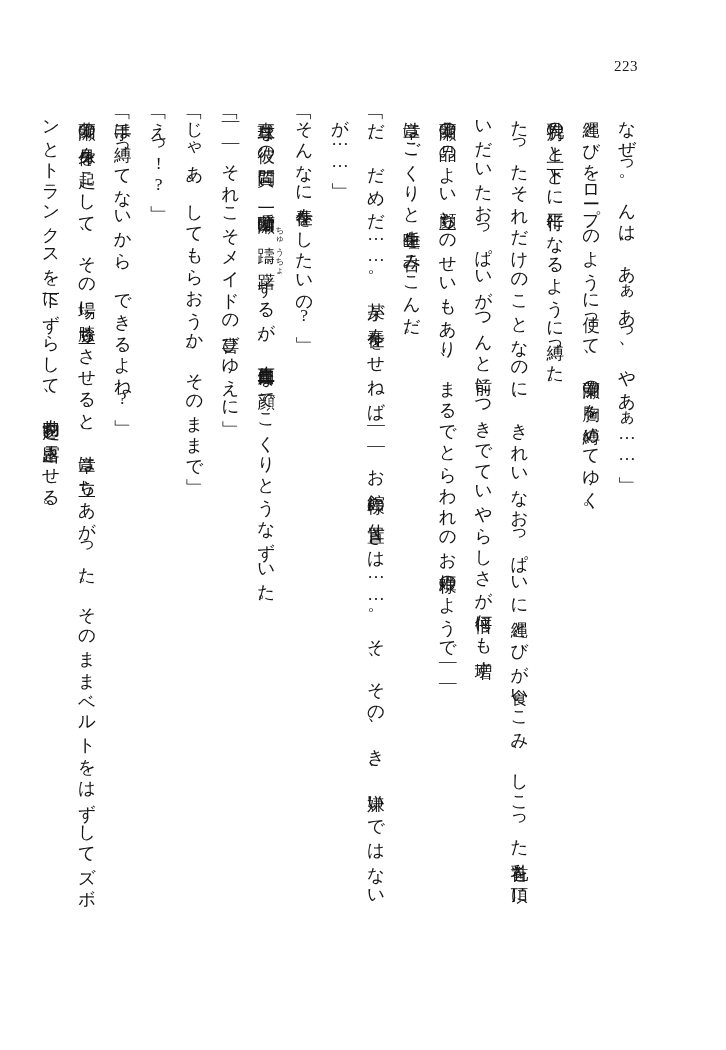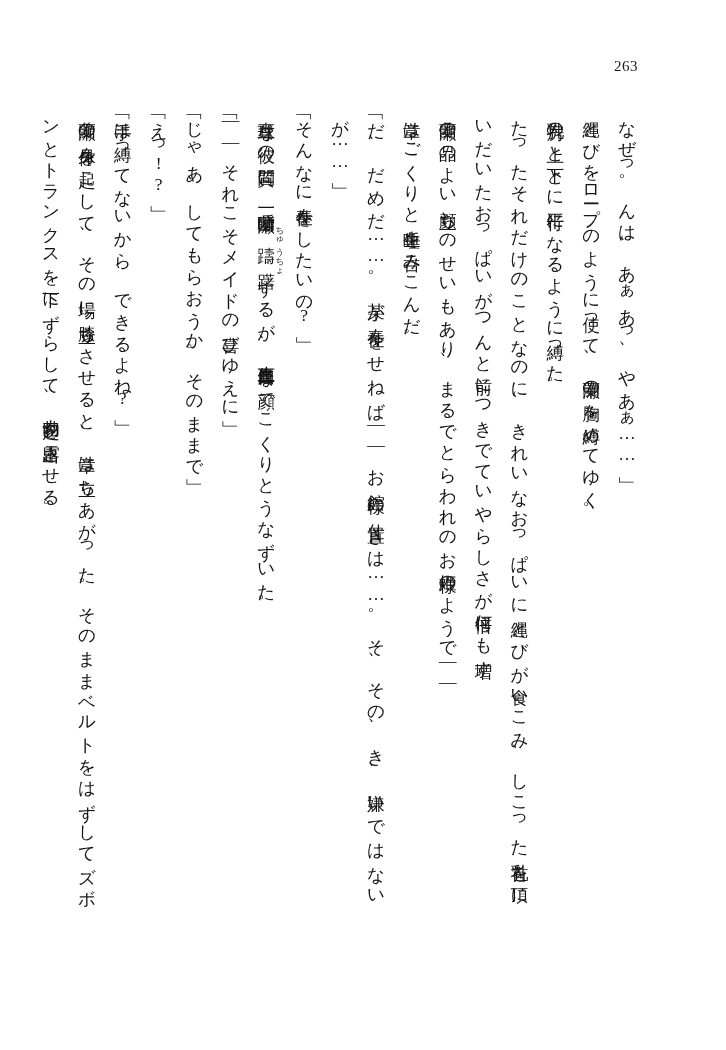--- a/index.html
+++ b/index.html
@@ -66,21 +66,21 @@
     letter-spacing: 0.5px;
     line-height: 1;
     color: #222;
   }
 </style>
 </head>
 <body>
 
 <div class="page">
 
-  <div class="page-number">263</div>
+  <div class="page-number">223</div>
 
   <div class="text-body">
     <p>なぜっ。んは、あぁあっ、やあぁ……」</p>
     <p>縄とびをロープのように使って、蘭瀬の胸を縛めてゆく。</p>
     <p>乳房の上と下とに平行になるように縛った。</p>
     <p>たったそれだけのことなのに、きれいなおっぱいに縄とびが食いこみ、しこった乳首を頂にいだいたおっぱいがつんと前につきでていやらしさが何倍にも増す。</p>
     <p>蘭瀬の品のよい顔立ちのせいもあり、まるでとらわれのお姫様のようで――</p>
     <p>章はごくりと生唾を呑みこんだ。</p>
     <p>「だ、だめだ……。某が奉仕をせねば――お館様の仕置きは……。そ、その、き、嫌いではないが……」</p>
     <p>「そんなに奉仕をしたいの?」</p>

